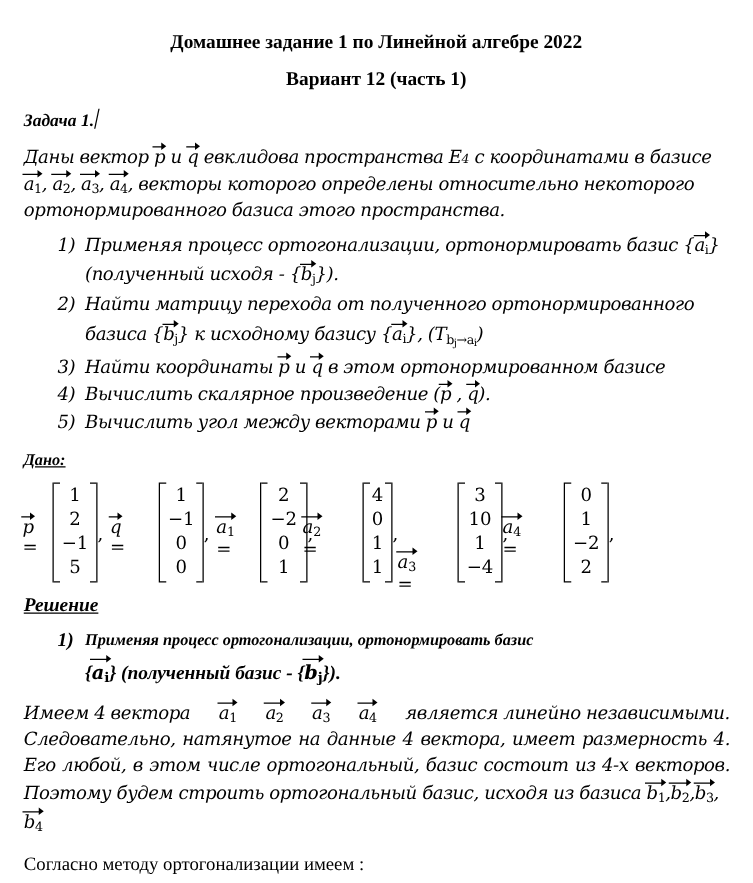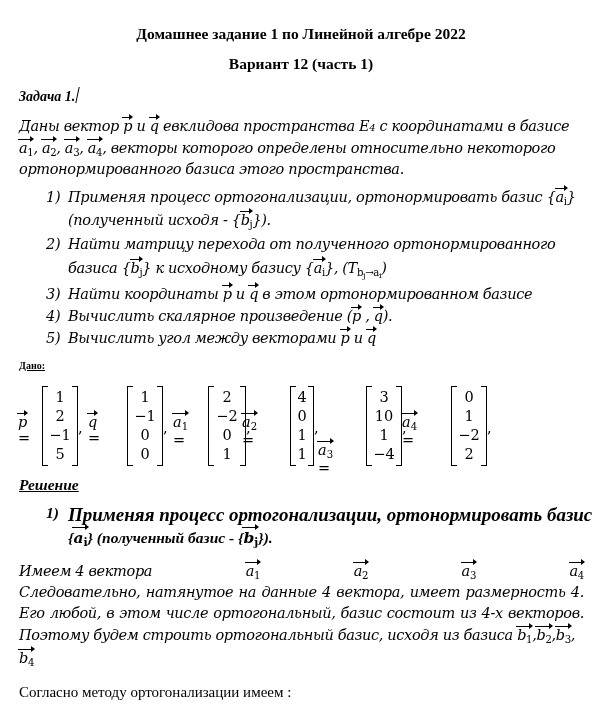--- a/index.html
+++ b/index.html
@@ -76,21 +76,21 @@
     <div class="abs cam" style="top:308px; left:68px;">
       <span>Вычислить скалярное произведение (</span><span class="vec"><span class="arr"></span><span>p</span></span><span> , </span><span class="vec"><span class="arr"></span><span>q</span></span><span>).</span>
     </div>
 
     <div class="abs cam" style="top:330px; left:46px;">5)</div>
     <div class="abs cam" style="top:330px; left:68px;">
       <span>Вычислить угол между векторами </span><span class="vec"><span class="arr"></span><span>p</span></span><span> и </span><span class="vec"><span class="arr"></span><span>q</span></span>
     </div>
   </div>
 
-  <div class="abs b u" style="top:360px; left:19px; font-size:10px;">Дано:</div>
+  <div class="abs b u" style="top:360px; left:19px; font-size:13px;font-style:italic;">Дано:</div>
 
   <div id="given-row" class="matrow">
       <span class="lbl" style="left: 0px;"><span class="vec"><span class="arr"></span><span>p</span></span><span style="font-style: normal;"> =</span></span>
       <div class="mat" style="left: 24px; width: 34px;">
         <span class="tl"></span>
         <span class="tr"></span>
         <span class="bl"></span>
         <span class="br"></span>
         <div class="cells">
           <div>1</div>
@@ -168,31 +168,32 @@
           <div>−2</div>
           <div>2</div>
         </div>
       </div>
       <span class="lbl" style="left: 469px; top: 40px;">,</span>
     </div>
 
   <div class="abs it b u" style="top:476px; left:19px; font-size:15.5px;">Решение</div>
 
   <div class="abs it b" style="top:504px; left:46px; font-size:15.5px;">1)</div>
-  <div class="abs it b" style="top:504px; left:68px; font-size:19px;">Применяя процесс ортогонализации, ортонормировать базис</div>
+  <div class="abs it b" style="top:504px; left:68px; font-size:13px;">Применяя процесс ортогонализации, ортонормировать базис</div>
   <div class="abs it b" style="top:528px; left:68px; font-size:15.5px;">
     <span>{</span><span class="vec" style="font-weight:bold"><span class="arr"></span><span>a</span><sub>i</sub></span><span>} (полученный базис - {</span><span class="vec" style="font-weight:bold"><span class="arr"></span><span>b</span><sub>j</sub></span><span>}).</span>
   </div>
 
   <div class="abs cam" style="top:563px; left:19px; width:565px; display:flex; justify-content:space-between;">
     <span>Имеем 4 вектора</span>
     <span class="vec"><span class="arr"></span><span>a</span><sub>1</sub></span>
     <span class="vec"><span class="arr"></span><span>a</span><sub>2</sub></span>
     <span class="vec"><span class="arr"></span><span>a</span><sub>3</sub></span>
     <span class="vec"><span class="arr"></span><span>a</span><sub>4</sub></span>
+    <span>является линейно независимыми.</span>
   </div>
   <div class="abs cam just" style="top:584px; left:19px;">Следовательно, натянутое на данные 4 вектора, имеет размерность 4.</div>
   <div class="abs cam just" style="top:605px; left:19px;">Его любой, в этом числе ортогональный, базис состоит из 4-х векторов.</div>
   <div class="abs cam" style="top:627px; left:19px;">
     <span>Поэтому будем строить ортогональный базис, исходя из базиса</span>
     <span class="vec"><span class="arr"></span><span>b</span><sub>1</sub></span>,<span class="vec"><span class="arr"></span><span>b</span><sub>2</sub></span>,<span class="vec"><span class="arr"></span><span>b</span><sub>3</sub></span>,
   </div>
   <div class="abs cam" style="top:650px; left:19px;">
     <span class="vec"><span class="arr"></span><span>b</span><sub>4</sub></span>
   </div>

